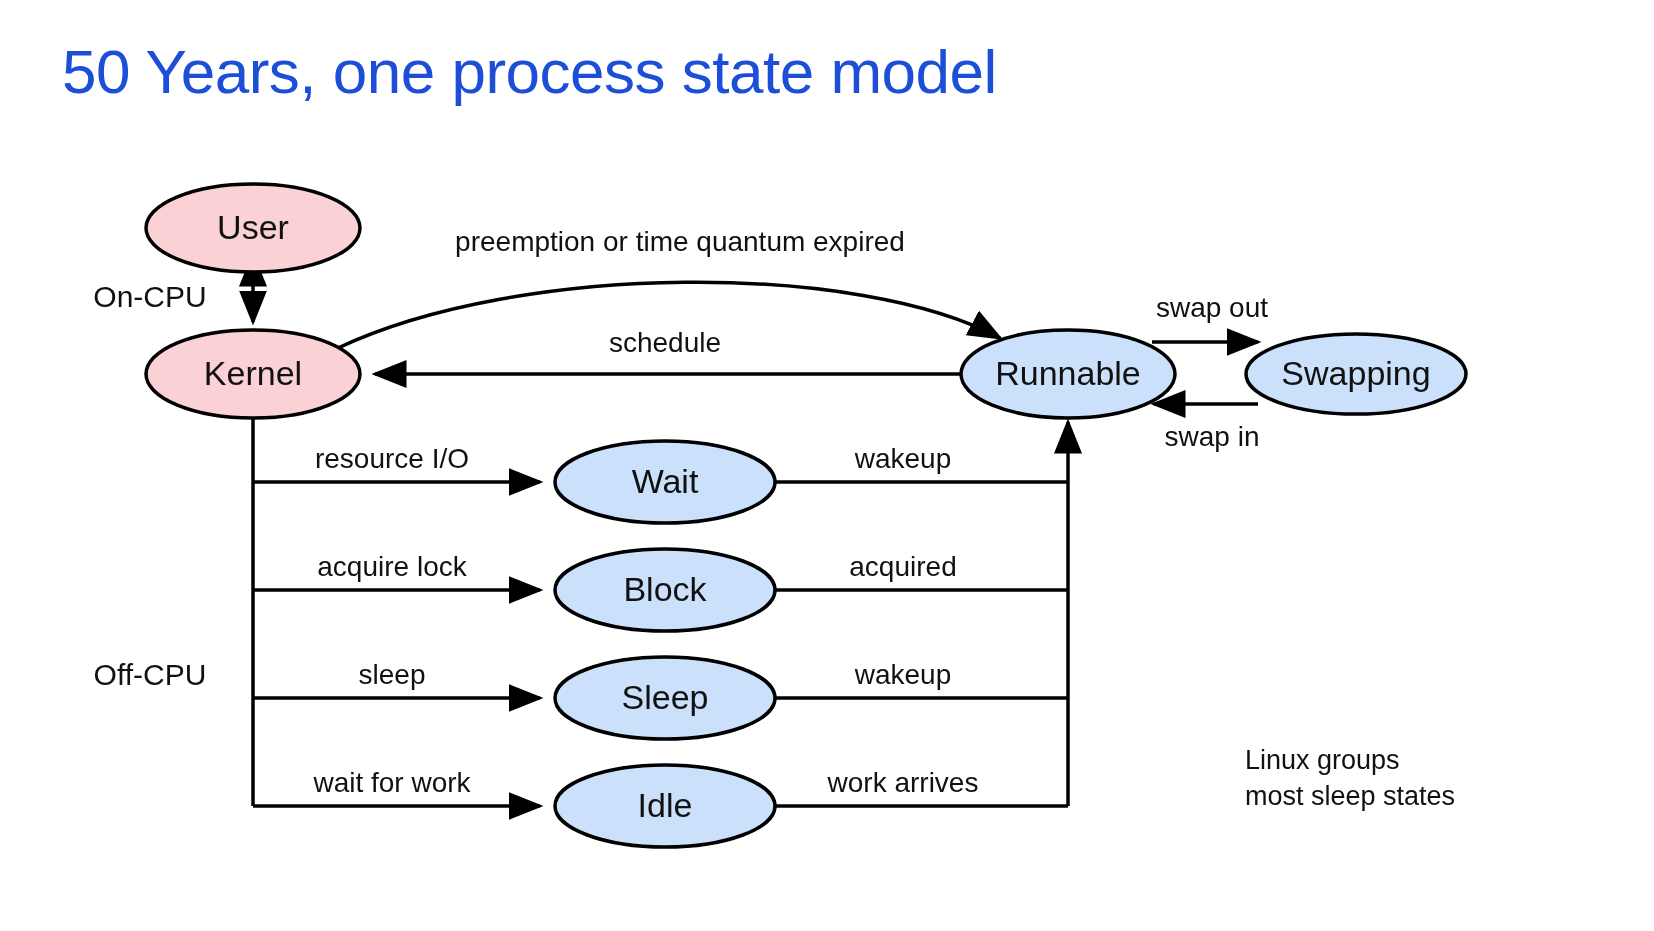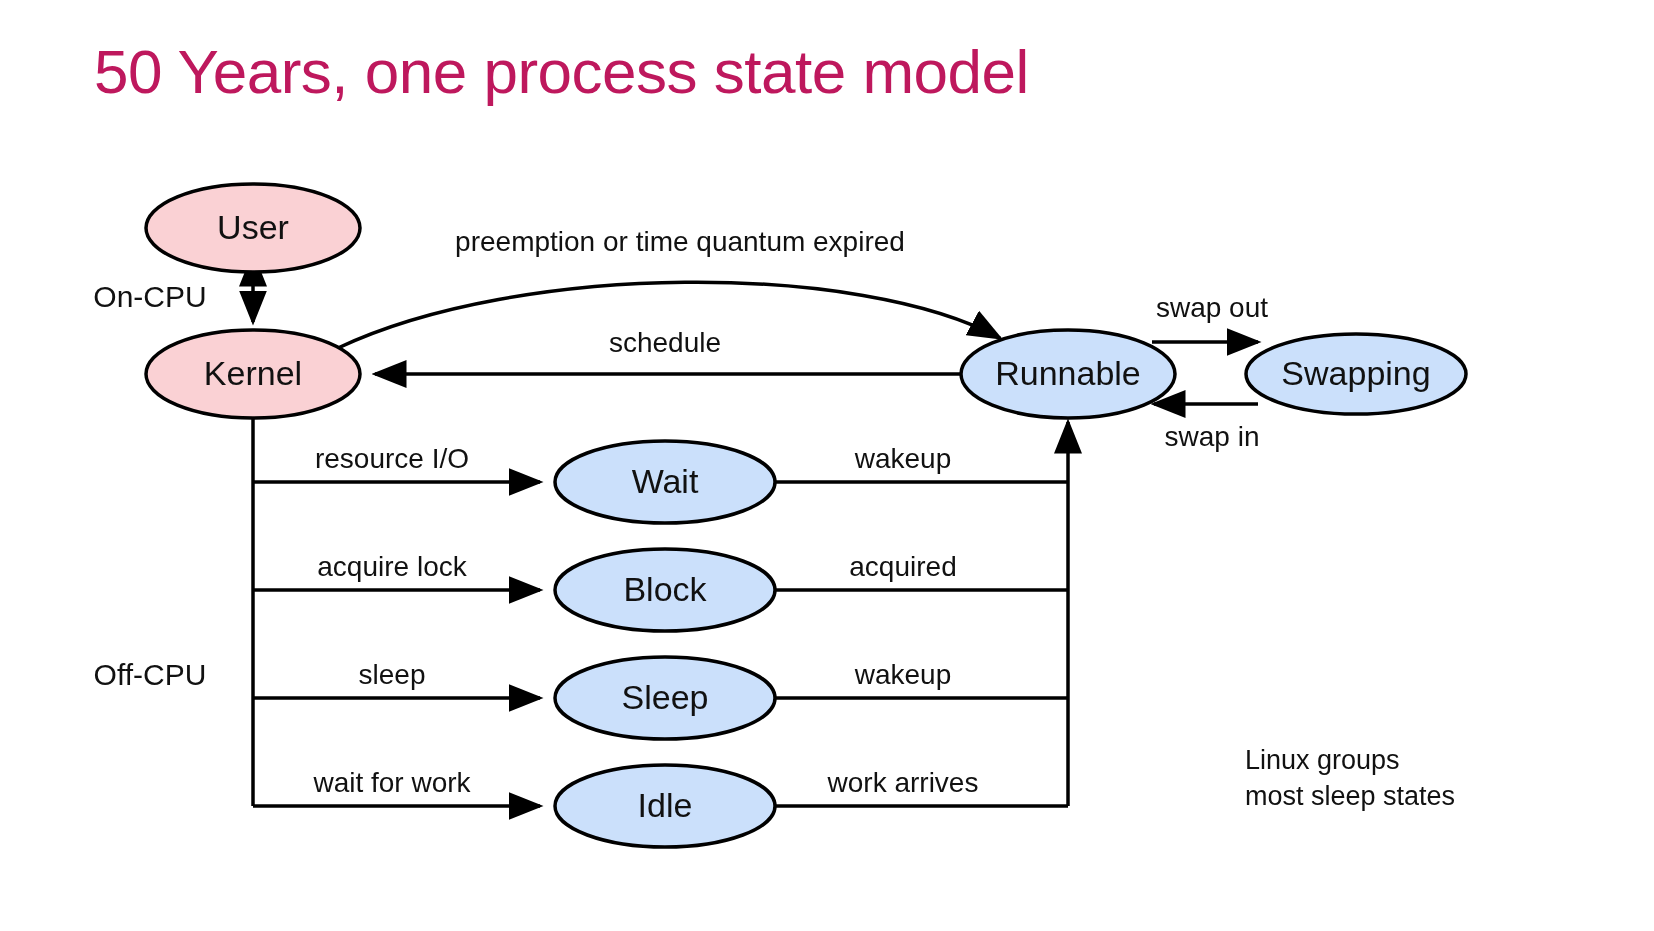--- a/index.html
+++ b/index.html
@@ -14,26 +14,26 @@
   }
   #slide {
     position: relative;
     width: 1654px;
     height: 931px;
     background: #ffffff;
     overflow: hidden;
   }
   #slide-title {
     position: absolute;
-    left: 94px;
+    left: 62px;
     top: 36px;
     font-size: 62px;
     font-weight: 400;
     letter-spacing: -0.5px;
-    color: #be185d;
+    color: #1d4ed8;
     white-space: nowrap;
   }
   #diagram {
     position: absolute;
     left: 0;
     top: 0;
     width: 1654px;
     height: 931px;
   }
   .node-label {

